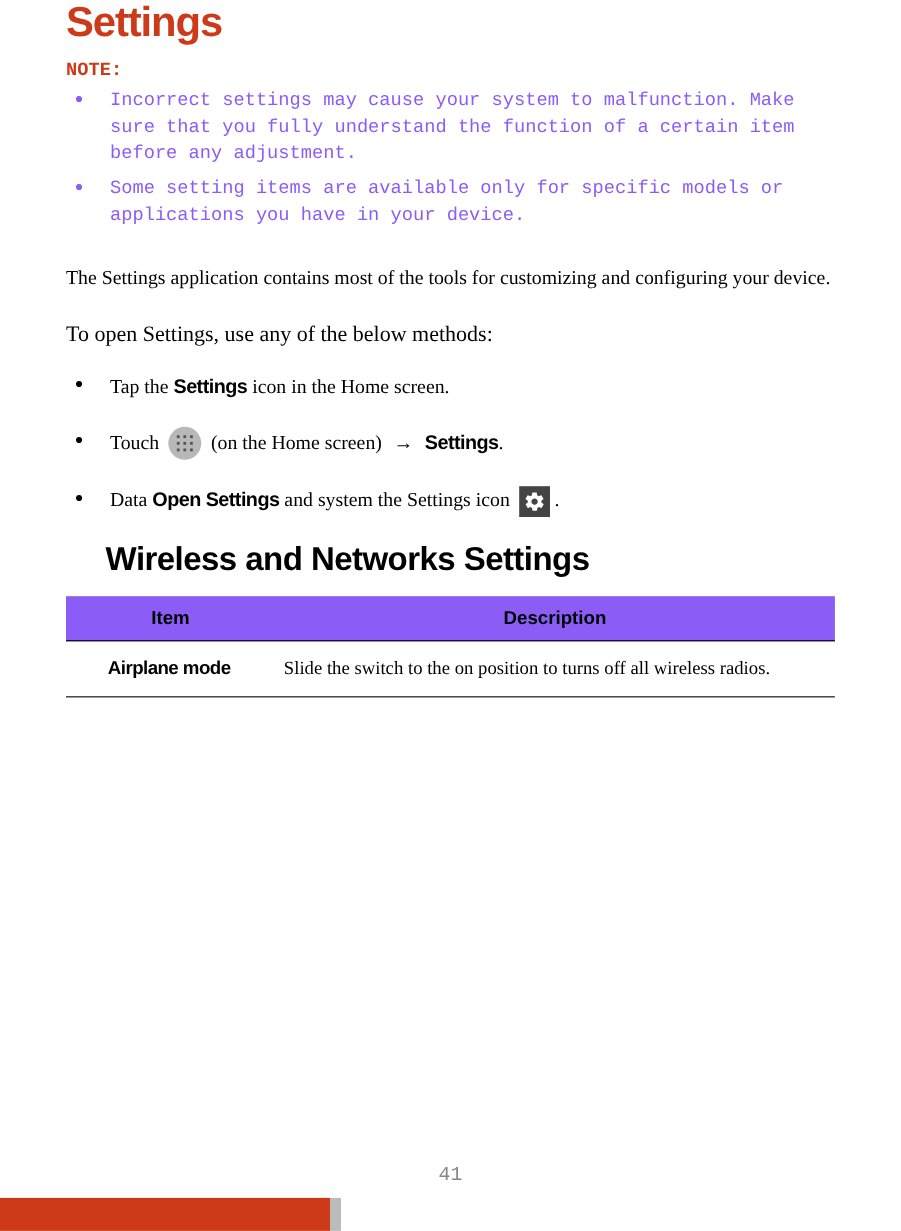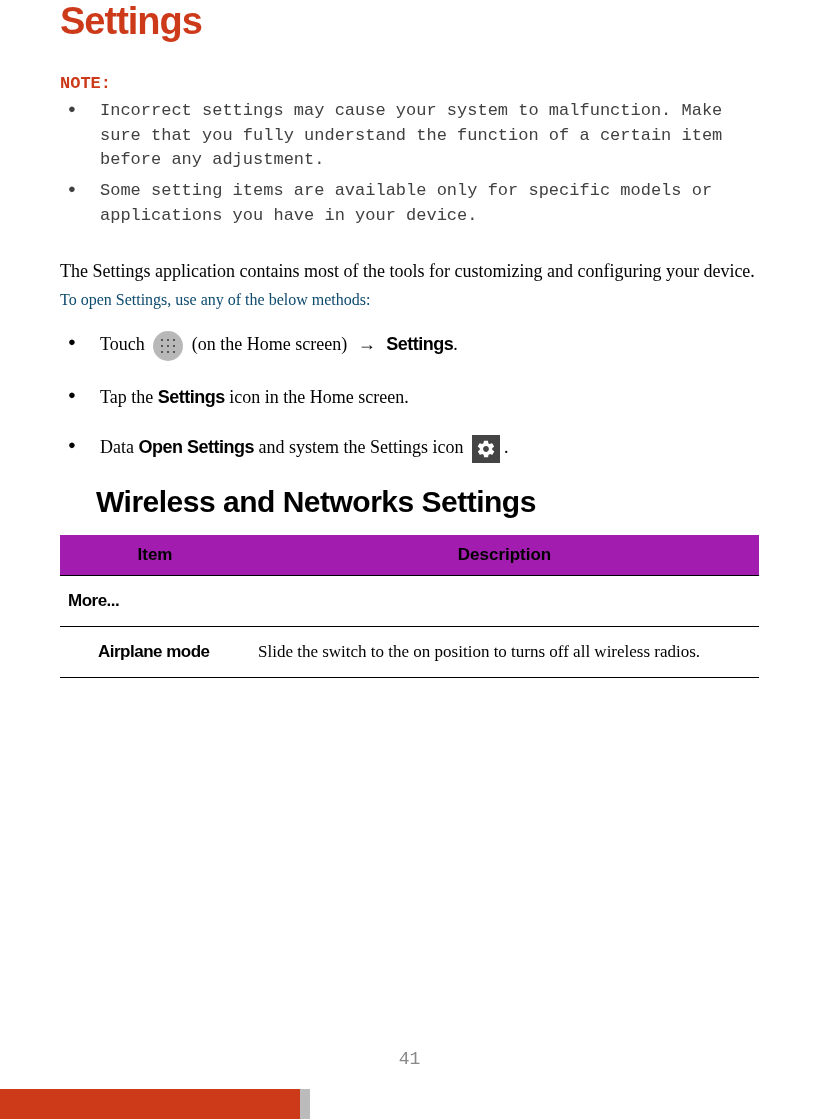--- a/index.html
+++ b/index.html
@@ -17,29 +17,29 @@
       font-size: 38px;
       color: #cc3a1a;
       margin-top: 0;
       letter-spacing: -1px;
     }
     .note-label {
       font-family: "Courier New", monospace;
       font-weight: bold;
       color: #cc3a1a;
       font-size: 17px;
-      margin-top: 31px;
+      margin-top: 12px;
       margin-bottom: 6px;
     }
     .note-list {
       list-style: none;
     }
     .note-list li {
       font-family: "Courier New", monospace;
-      color: #404040;
+      color: #8b5cf6;
       font-size: 17px;
       line-height: 1.45;
       position: relative;
       padding-left: 40px;
       margin-bottom: 6px;
     }
     .note-list li::before {
       content: "●";
       position: absolute;
       left: 8px;
@@ -49,23 +49,24 @@
     .body-text {
       font-family: Liberation Serif, serif;
       font-size: 18px;
       line-height: 1.75;
       margin-top: 28px;
       color: #000;
       text-align: justify;
     }
     .body-text2 {
       font-family: "Times New Roman", serif;
-      font-size: 16px;
+      font-size: 20px;
       line-height: 1.5;
-      color: #0c4a6e;
+      margin-top: 20px;
+      color: #000000;
     }
     .methods-list {
       list-style: none;
       margin-top: 18px;
     }
     .methods-list li {
       font-family: "Times New Roman", serif;
       font-size: 18px;
       position: relative;
       padding-left: 40px;
@@ -124,21 +125,21 @@
       margin-top: 14px;
       margin-bottom: 16px;
       letter-spacing: -0.5px;
       margin-left: 36px;
     }
     table {
       width: 100%;
       border-collapse: collapse;
     }
     th {
-      background: #a21caf;
+      background: #8b5cf6;
       color: #000;
       font-family: Arial, sans-serif;
       font-weight: 900;
       font-size: 17px;
       padding: 10px 8px;
       text-align: center;
       border-bottom: 1px solid #000;
     }
     td {
       font-family: "Times New Roman", serif;
@@ -153,21 +154,21 @@
       font-family: Arial, sans-serif;
       font-weight: 900;
       letter-spacing: -0.5px;
       width: 190px;
     }
     td.sub-item {
       padding-left: 38px;
     }
     .page-num {
       position: absolute;
-      bottom: 50px;
+      bottom: 40px;
       left: 50%;
       transform: translateX(-50%);
       font-family: "Courier New", monospace;
       font-size: 18px;
       color: #888;
     }
     .footer-bar {
       position: absolute;
       bottom: 0;
       left: 0;
@@ -187,29 +188,29 @@
 <ul class="note-list">
   <li>Incorrect settings may cause your system to malfunction. Make sure that you fully understand the function of a certain item before any adjustment.</li>
   <li>Some setting items are available only for specific models or applications you have in your device.</li>
 </ul>
 
 <p class="body-text">The Settings application contains most of the tools for customizing and configuring your device.</p>
 
 <p class="body-text2">To open Settings, use any of the below methods:</p>
 
 <ul class="methods-list">
+  <li>
+    <span>Tap the </span><span class="bold-narrow">Settings</span><span> icon in the Home screen.</span>
+  </li>
   <li>
     <span>Touch </span>
     <span class="apps-icon"></span>
     <span> (on the Home screen) </span>
     <span class="arrow">→</span>
     <span class="bold-narrow">Settings</span><span>.</span>
-  </li>
-  <li>
-    <span>Tap the </span><span class="bold-narrow">Settings</span><span> icon in the Home screen.</span>
   </li>
   <li>
     <span>Data </span><span class="bold-narrow">Open Settings</span><span> and system the Settings icon </span>
     <span class="gear-icon">
       <svg viewBox="0 0 24 24" fill="#fff">
           <path d="M19.4 13c0-.3.1-.7.1-1s0-.7-.1-1l2.1-1.6c.2-.1.2-.4.1-.6l-2-3.5c-.1-.2-.4-.3-.6-.2l-2.5 1c-.5-.4-1.1-.7-1.7-1l-.4-2.6c0-.2-.2-.4-.5-.4h-4c-.2 0-.4.2-.5.4l-.4 2.6c-.6.2-1.2.6-1.7 1l-2.5-1c-.2-.1-.5 0-.6.2l-2 3.5c-.1.2-.1.5.1.6L4.6 11c0 .3-.1.7-.1 1s0 .7.1 1l-2.1 1.6c-.2.1-.2.4-.1.6l2 3.5c.1.2.4.3.6.2l2.5-1c.5.4 1.1.7 1.7 1l.4 2.6c0 .2.2.4.5.4h4c.2 0 .4-.2.5-.4l.4-2.6c.6-.2 1.2-.6 1.7-1l2.5 1c.2.1.5 0 .6-.2l2-3.5c.1-.2.1-.5-.1-.6L19.4 13zM12 15.5c-1.9 0-3.5-1.6-3.5-3.5s1.6-3.5 3.5-3.5 3.5 1.6 3.5 3.5-1.6 3.5-3.5 3.5z"></path>
         </svg>
     </span><span>.</span>
   </li>
 </ul>
@@ -218,24 +219,20 @@
 
 <table>
   <thead>
     <tr>
       <th style="width:190px">Item</th>
       <th>Description</th>
     </tr>
   </thead>
   <tbody>
     <tr>
-      <td class="item-cell">More...</td>
-      <td></td>
-    </tr>
-    <tr>
       <td class="item-cell sub-item">Airplane mode</td>
       <td>Slide the switch to the on position to turns off all wireless radios.</td>
     </tr>
   </tbody>
 </table>
 
 <div class="page-num">41</div>
 
 <div class="footer-bar">
   <div class="footer-red"></div>

